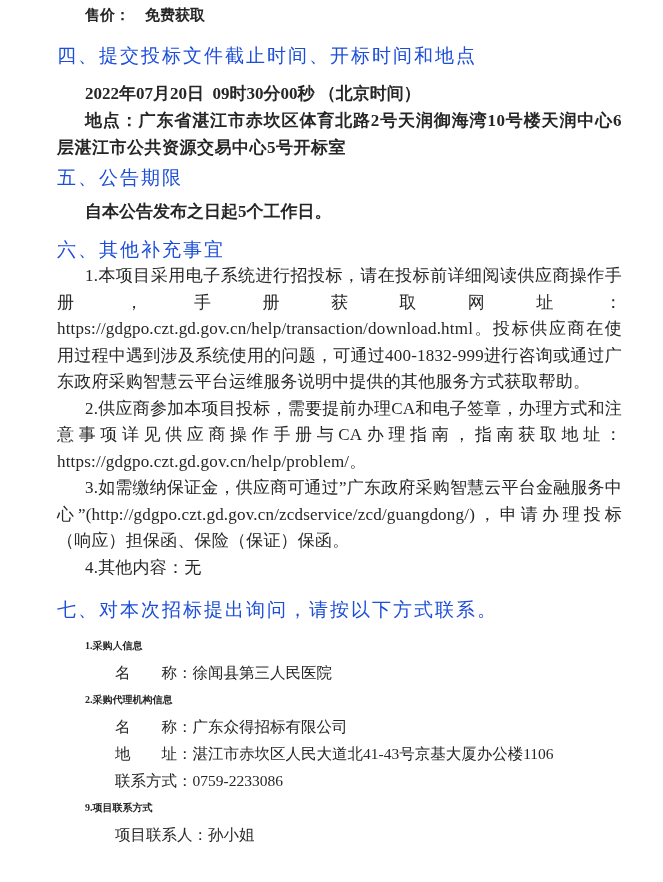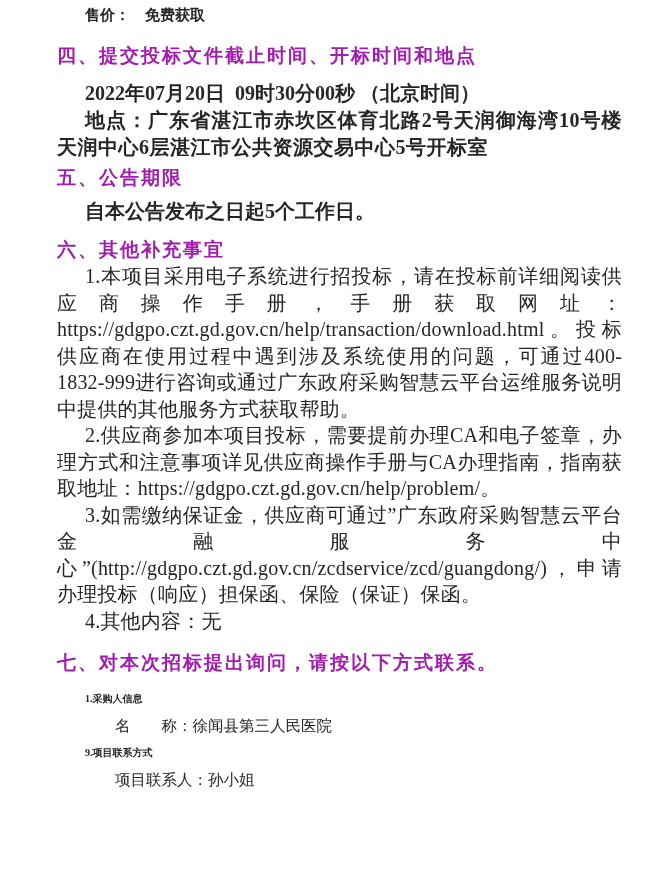--- a/index.html
+++ b/index.html
@@ -21,32 +21,32 @@
     padding-left: 28px;
     font-size: 15px;
     font-weight: bold;
     line-height: 21px;
     white-space: pre-wrap;
   }
   .price-value { margin-left: 15px; }
   
   .sec-heading {
     font-size: 19px;
-    font-weight: bold;
+    font-weight: normal;
     letter-spacing: 2px;
     line-height: 26px;
-    color: #a21caf;
+    color: #1d4ed8;
   }
   .h4 { margin-top: 17px; margin-bottom: 11px; }
   .h5 { margin-top: 4px; margin-bottom: 7px; }
   .h6 { margin-top: 12px; }
   .h7 { margin-top: 16px; margin-bottom: 9px; }
   
   .para {
-    font-size: 20px;
+    font-size: 17px;
     line-height: 27px;
     text-indent: 28px;
     text-align: justify;
     white-space: pre-wrap;
   }
   .bold { font-weight: bold; }
   .loc { letter-spacing: 0.5px; }
   .sec6 .para { line-height: 26.5px; letter-spacing: 0.2px; }
   
   .contact-title {
@@ -89,20 +89,26 @@
   </div>
 
   <div>
     <h2 class="sec-heading h7">七、对本次招标提出询问，请按以下方式联系。</h2>
 
     <div>
       <p class="contact-title">1.采购人信息</p>
       <p class="contact-detail">名　　称：徐闻县第三人民医院</p>
     </div>
 
+    <div>
+      <p class="contact-title">2.采购代理机构信息</p>
+      <p class="contact-detail">名　　称：广东众得招标有限公司</p>
+      <p class="contact-detail">地　　址：湛江市赤坎区人民大道北41-43号京基大厦办公楼1106</p>
+      <p class="contact-detail">联系方式：0759-2233086</p>
+    </div>
 
     <div>
       <p class="contact-title">9.项目联系方式</p>
       <p class="contact-detail">项目联系人：孙小姐</p>
     </div>
   </div>
 
 </div>
 
 </body></html>

